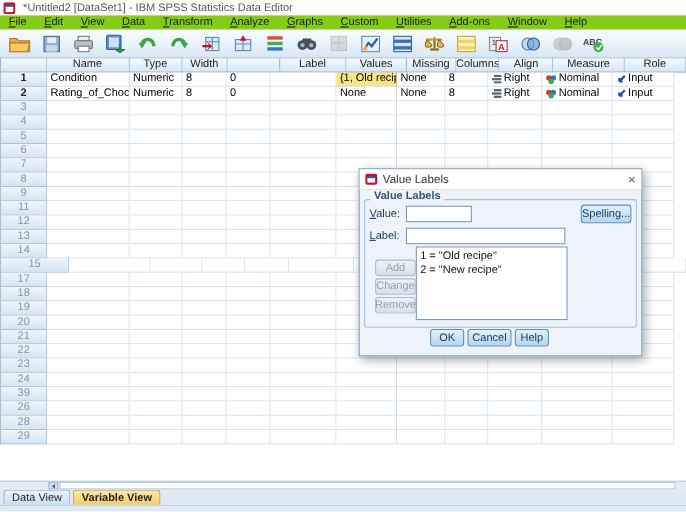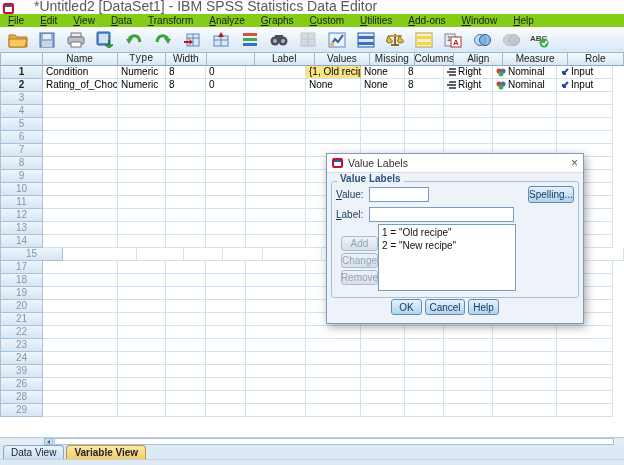--- a/index.html
+++ b/index.html
@@ -1,21 +1,21 @@
 <!DOCTYPE html>
 <html><head>
 <meta charset="utf-8">
 <style>
   html,body{margin:0;padding:0}
   body{width:624px;height:465px;position:relative;overflow:hidden;
        font-family:"Liberation Sans",sans-serif;background:#fff;font-size:10px;color:#111}
 
   
-  .titlebar{height:14px;background:#fdfdfd;display:flex;align-items:flex-end;gap:20px;padding-left:3px;
-            font-size:14px;color:#5a5a5a;white-space:nowrap}
+  .titlebar{height:14px;background:#fdfdfd;display:flex;align-items:center;gap:7px;padding-left:3px;
+            font-size:10px;color:#5a5a5a;white-space:nowrap}
   
   .menubar{height:13px;background:#84cc16;display:flex;align-items:center;font-size:10px;color:#1a1a1a}
   .menu-item{padding:0 8px;cursor:default}
   .menu-item::first-letter{text-decoration:underline}
 
   
   .toolbar{height:25px;background:linear-gradient(#fafdff,#d8e7f5);
            border-bottom:1px solid #b6cde2;display:flex;align-items:center;padding-left:4px;gap:2px}
   .tbtn{width:27px;height:22px;display:flex;align-items:center;justify-content:center;border-radius:3px}
   .tbtn.disabled{opacity:.45;filter:grayscale(1)}
@@ -237,21 +237,21 @@
         <circle cx="14" cy="11" r="4.5" fill="#3fae4a"></circle>
         <path d="M12 11 l2 2 3 -4" stroke="#fff" stroke-width="1.5" fill="none"></path>
       </svg>
     </span>
 </div>
 
 <div class="gridwrap">
     <div class="hrow">
       <div class="hcell first" style="width: 43px;"></div>
       <div class="hcell" style="width: 76px;">Name</div>
-      <div class="hcell" style="width: 49px; font-family: Liberation Mono, monospace;">Type</div>
+      <div class="hcell" style="width: 49px;">Type</div>
       <div class="hcell" style="width: 41px;">Width</div>
       <div class="hcell" style="width: 41px; padding-left: 47px;">Decimals</div>
       <div class="hcell" style="width: 61px;">Label</div>
       <div class="hcell" style="width: 56px;">Values</div>
       <div class="hcell" style="width: 45px;">Missing</div>
       <div class="hcell" style="width: 40px;">Columns</div>
       <div class="hcell" style="width: 50px;">Align</div>
       <div class="hcell" style="width: 65px;">Measure</div>
       <div class="hcell" style="width: 57px;">Role</div>
     </div>
@@ -413,34 +413,20 @@
       <div class="gcell" style="width: 40px;"></div>
       <div class="gcell" style="width: 60px;"></div>
       <div class="gcell" style="width: 55px;"></div>
       <div class="gcell" style="width: 44px;"></div>
       <div class="gcell" style="width: 39px;"></div>
       <div class="gcell" style="width: 49px;"></div>
       <div class="gcell" style="width: 64px;"></div>
       <div class="gcell" style="width: 56px;"></div>
     </div>
     <div class="grow">
-      <div class="rhcell" style="width: 43px;">10</div>
-      <div class="gcell" style="width: 75px;"></div>
-      <div class="gcell" style="width: 48px;"></div>
-      <div class="gcell" style="width: 40px;"></div>
-      <div class="gcell" style="width: 40px;"></div>
-      <div class="gcell" style="width: 60px;"></div>
-      <div class="gcell" style="width: 55px;"></div>
-      <div class="gcell" style="width: 44px;"></div>
-      <div class="gcell" style="width: 39px;"></div>
-      <div class="gcell" style="width: 49px;"></div>
-      <div class="gcell" style="width: 64px;"></div>
-      <div class="gcell" style="width: 56px;"></div>
-    </div>
-    <div class="grow">
       <div class="rhcell" style="width: 43px;">11</div>
       <div class="gcell" style="width: 75px;"></div>
       <div class="gcell" style="width: 48px;"></div>
       <div class="gcell" style="width: 40px;"></div>
       <div class="gcell" style="width: 40px;"></div>
       <div class="gcell" style="width: 60px;"></div>
       <div class="gcell" style="width: 55px;"></div>
       <div class="gcell" style="width: 44px;"></div>
       <div class="gcell" style="width: 39px;"></div>
       <div class="gcell" style="width: 49px;"></div>

